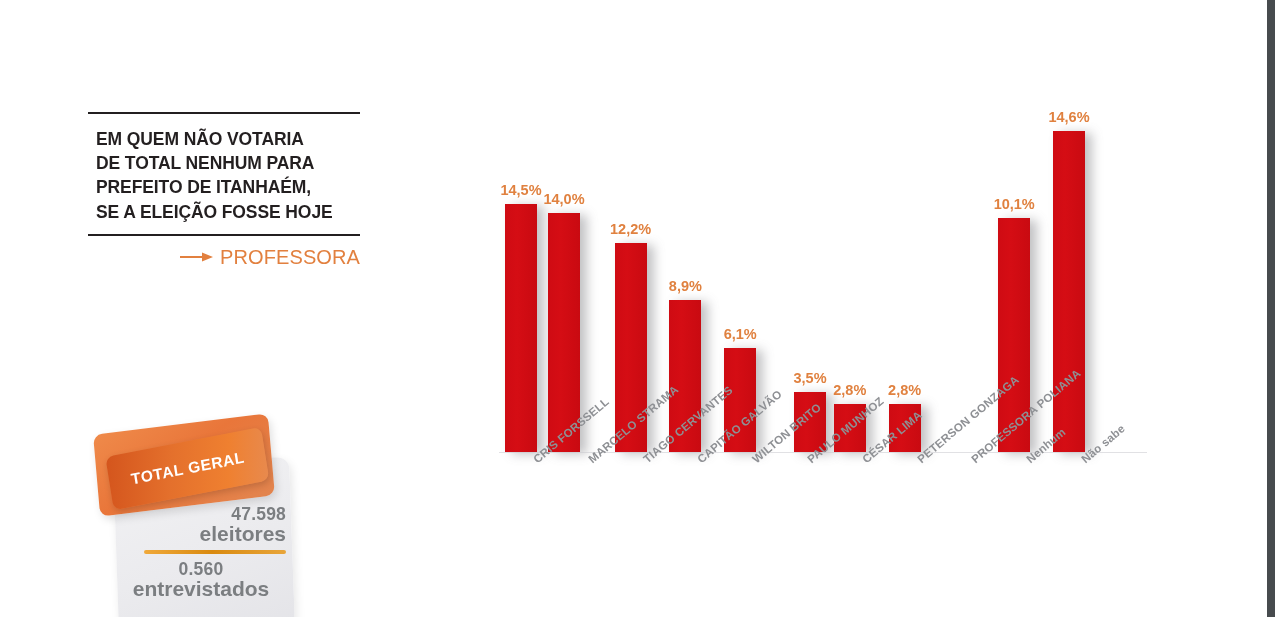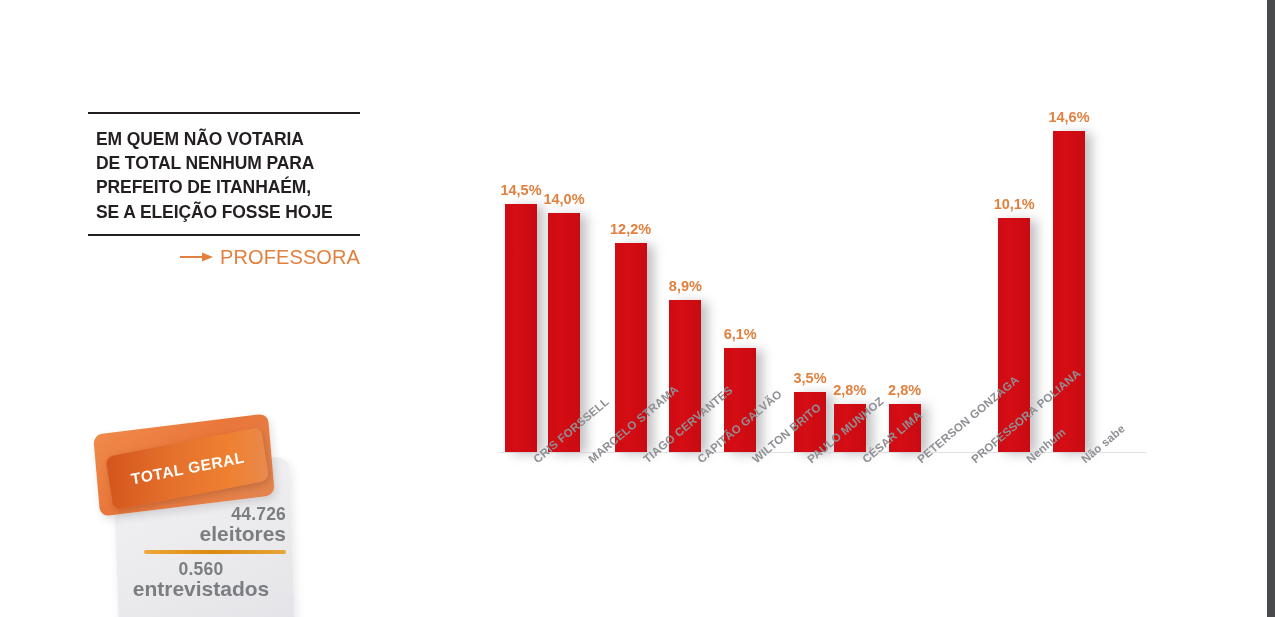--- a/index.html
+++ b/index.html
@@ -243,21 +243,21 @@
   </div>
 
   <div class="total-card">
     <div class="grey-panel"></div>
     <div class="banner-outer">
       <div class="banner-inner">
         <span class="banner-label">TOTAL GERAL</span>
       </div>
     </div>
     <div class="stats">
-      <div class="stat-num">44.726</div>
+      <div class="stat-num">47.598</div>
       <div class="stat-unit">eleitores</div>
       <div class="stat-divider"></div>
       <div class="stats-lower">
         <div class="stat-num">0.560</div>
         <div class="stat-unit">entrevistados</div>
       </div>
     </div>
   </div>
 
   <div class="chart">

